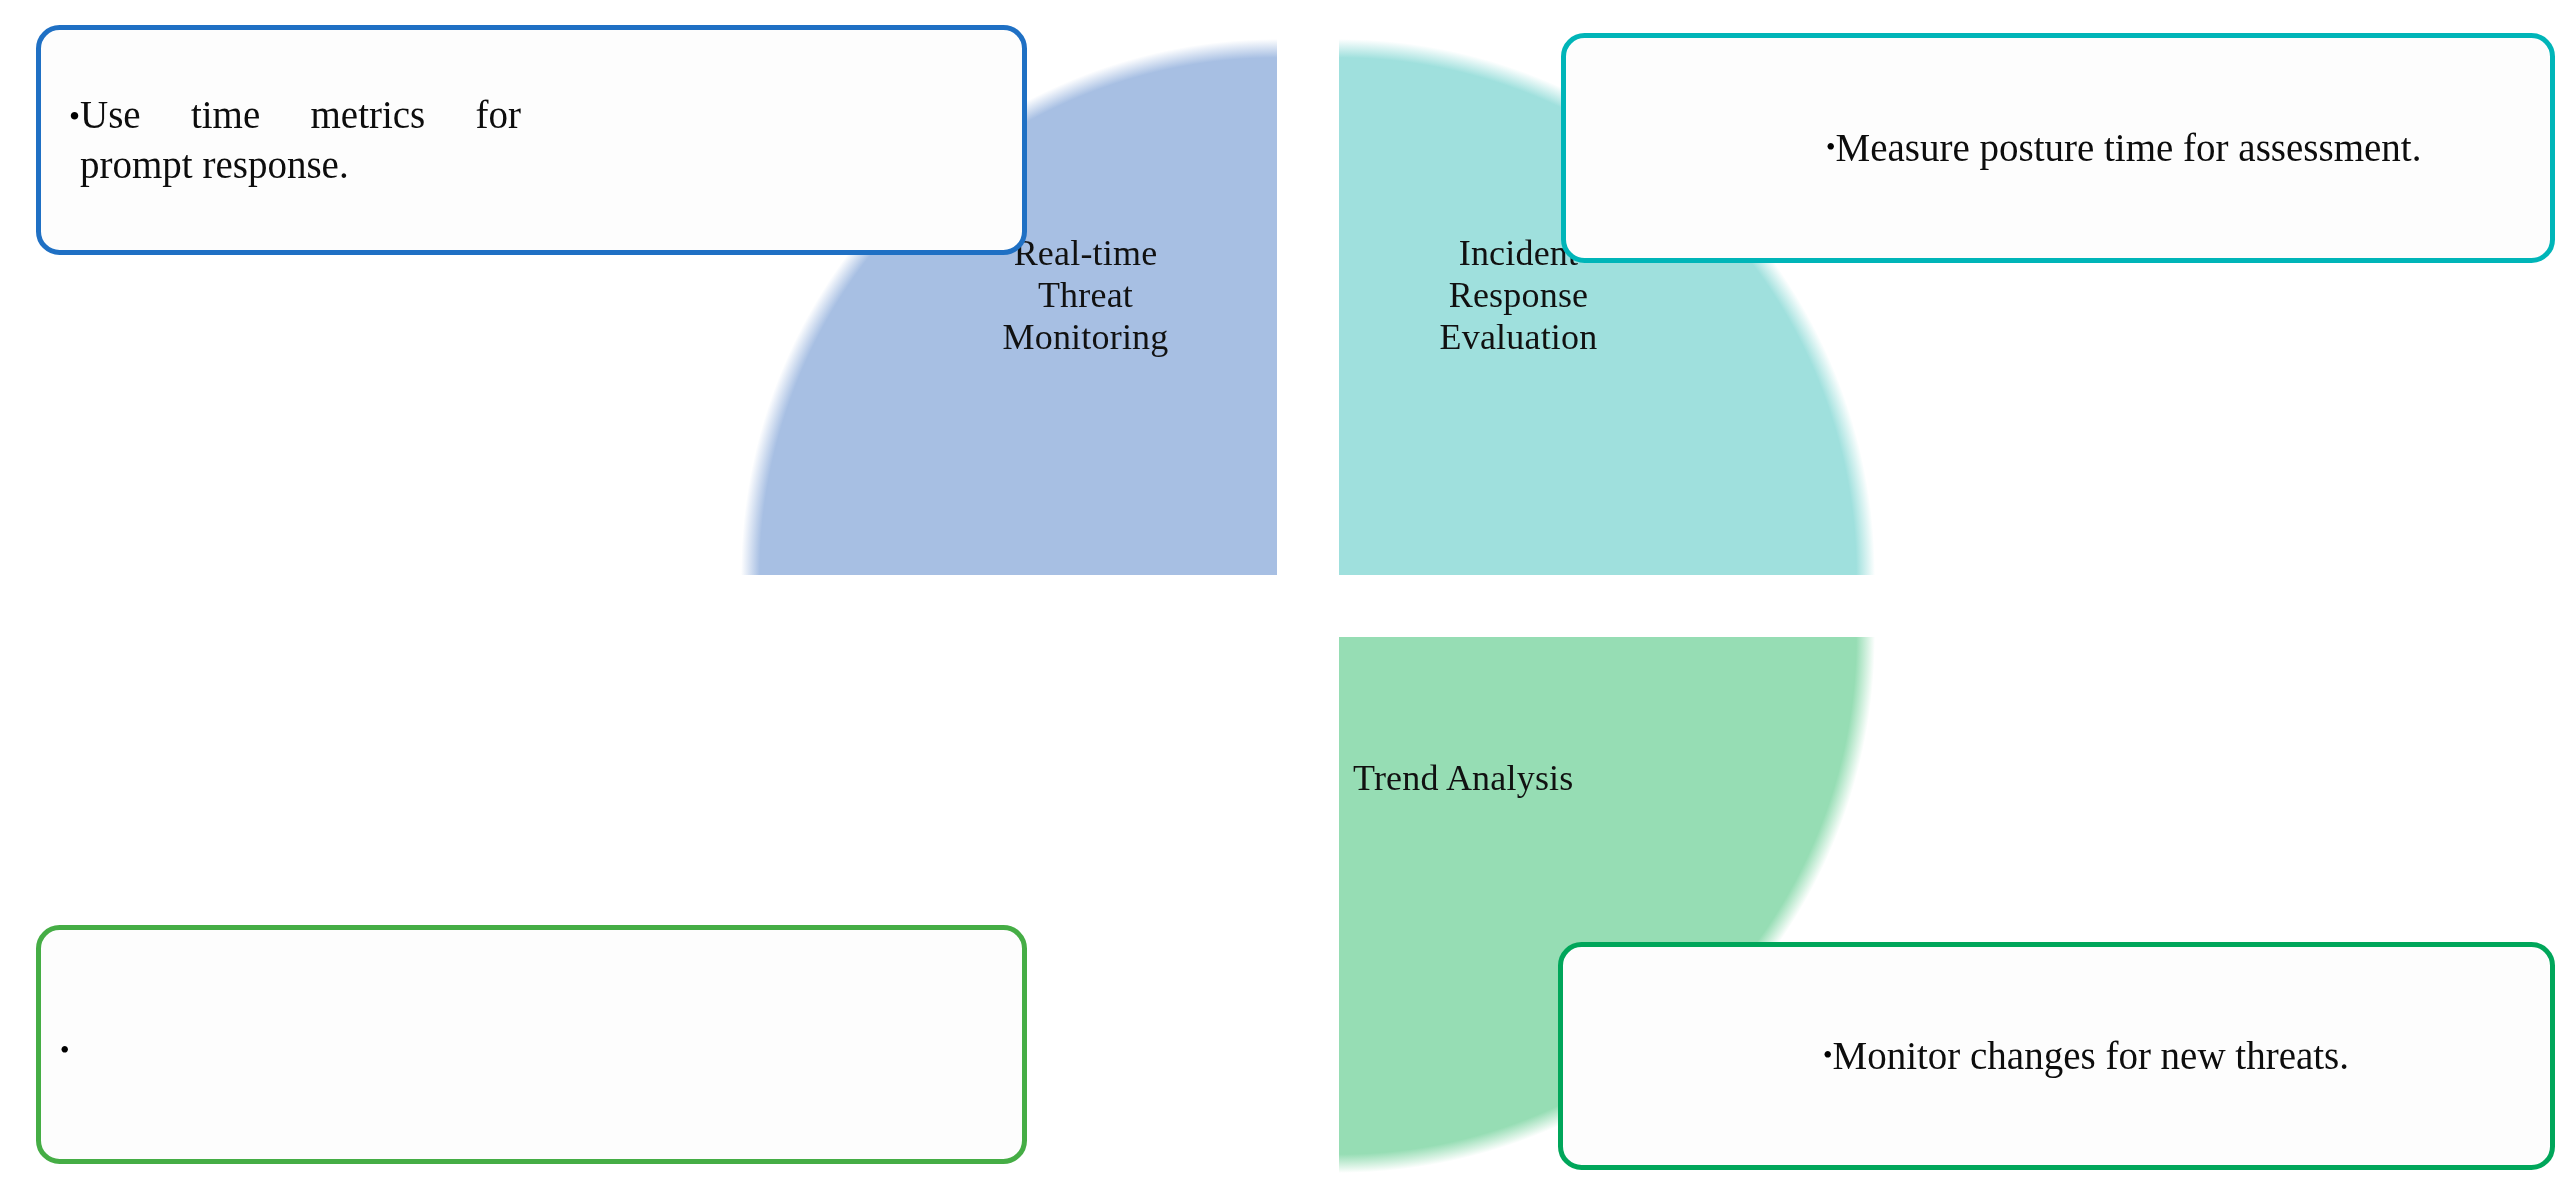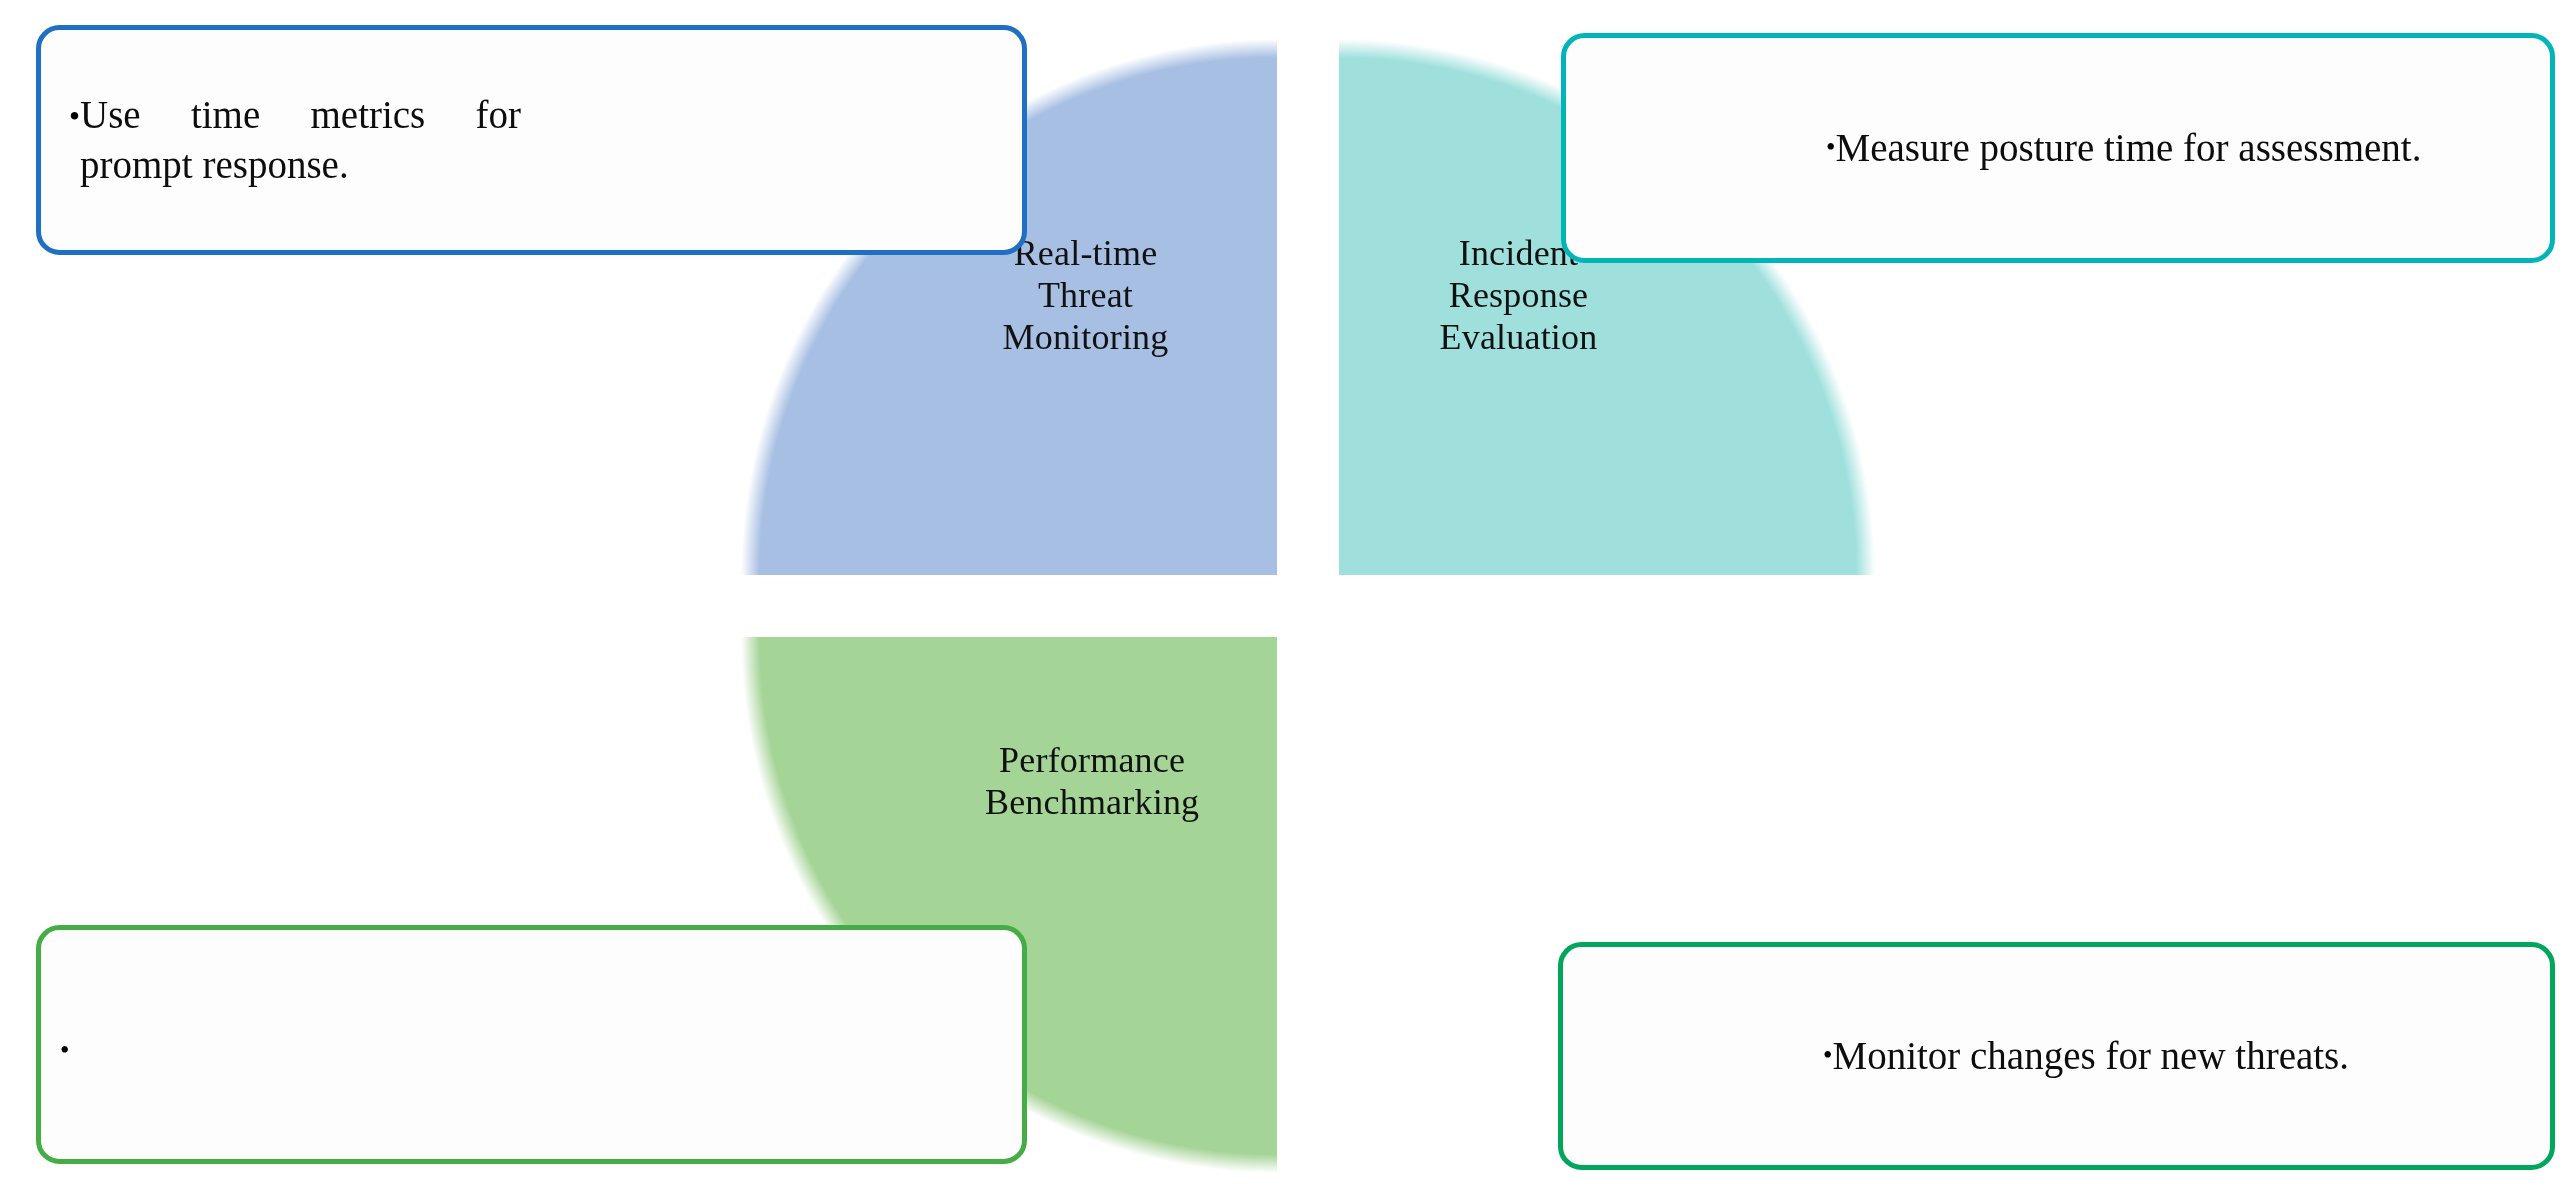--- a/index.html
+++ b/index.html
@@ -176,25 +176,24 @@
 Threat
 Monitoring</div>
     </div>
 
     <div class="quad tr" id="quad-tr" style="background: radial-gradient(536px at 0% 100%, rgb(159, 224, 221) 0%, rgb(159, 224, 221) 96.5%, rgba(255, 255, 255, 0) 100%);">
       <div class="quad-label" style="color: rgb(17, 17, 17);">Incident
 Response
 Evaluation</div>
     </div>
 
-    <div class="quad bl" id="quad-bl" style="background: radial-gradient(536px at 100% 0%, rgb(165, 212, 151) 0%, rgb(165, 212, 151) 96.5%, rgba(255, 255, 255, 0) 100%);">
-      <div class="quad-label" style="color: rgb(17, 17, 17);">Performance
-Benchmarking</div>
-    </div>
-
+
+    <div class="quad br" id="quad-br" style="background: radial-gradient(536px at 0% 0%, rgb(150, 221, 180) 0%, rgb(150, 221, 180) 96.5%, rgba(255, 255, 255, 0) 100%);">
+      <div class="quad-label" style="color: rgb(17, 17, 17);">Trend Analysis</div>
+    </div>
 
   </div>
 
   <div class="callout" id="callout-tl" style="border-color: rgb(31, 112, 196); background-color: rgb(253, 253, 253);">
     <div class="bullet-row">
       <span class="bullet-dot">•</span>
       <span class="callout-text">Use time metrics for prompt response.</span>
     </div>
   </div>
 

